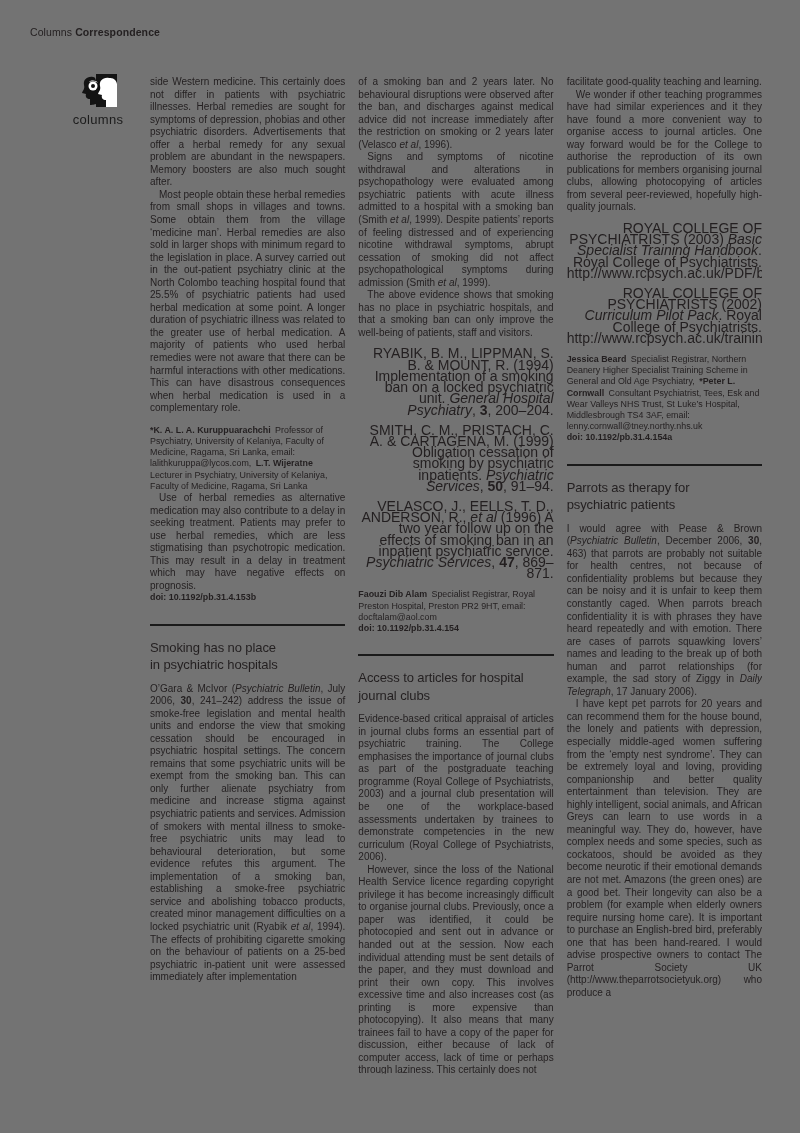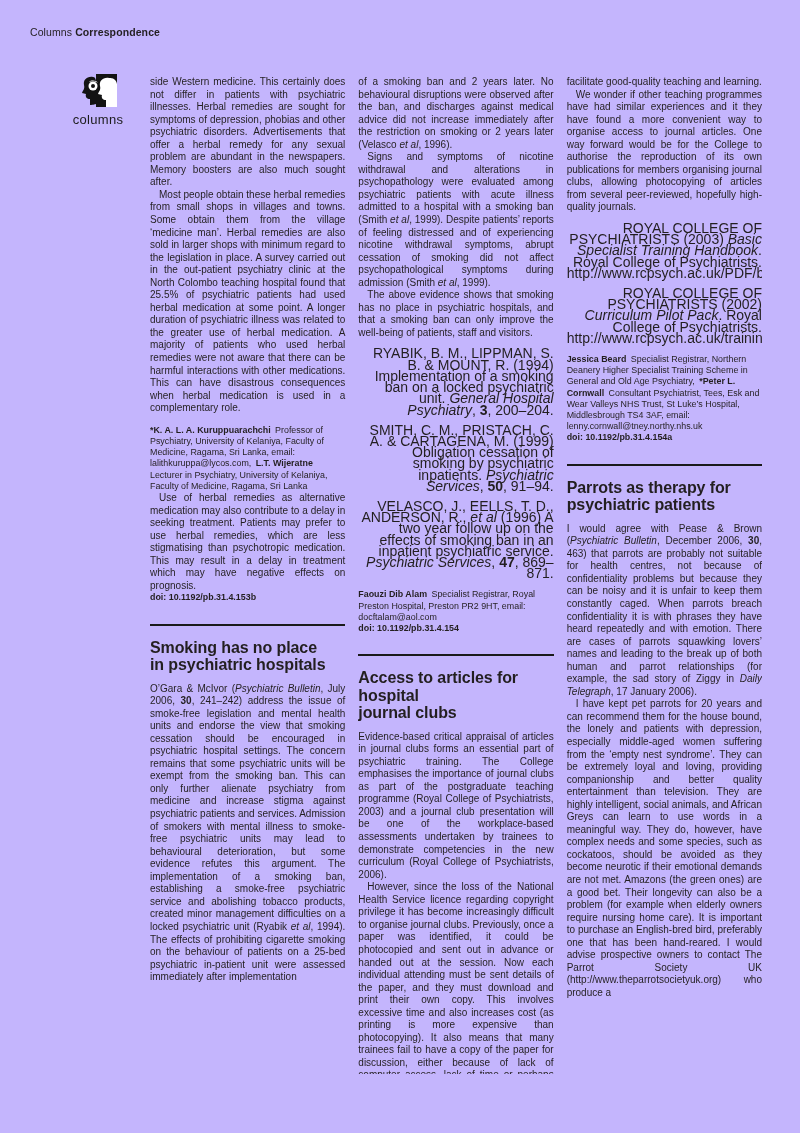--- a/index.html
+++ b/index.html
@@ -1,33 +1,33 @@
 <!DOCTYPE html>
 <html><head>
 <meta charset="utf-8">
 <style>
   * { margin:0; padding:0; box-sizing:border-box; }
   html,body { background:#e8e8e8; }
   .page {
     position:relative; width:800px; height:1133px; margin:0 auto;
-    background:#c4b5fd; color:#231f20;
+    background:#737373; color:#231f20;
     font-family:"Liberation Sans","DejaVu Sans",sans-serif;
     overflow:hidden;
   }
   .kicker { position:absolute; left:30px; top:26px; font-size:10.5px; letter-spacing:.1px; }
   .kicker .b { font-weight:bold; }
   .logo { position:absolute; left:68px; top:74px; width:60px; text-align:center; }
   .logo svg { display:block; margin:0 auto; }
   .logo-label { font-size:13px; margin-top:3px; color:#1c1c1c; letter-spacing:.3px; }
   .cols { position:absolute; left:150px; top:76px; width:612px; height:998px;
           display:flex; gap:13px; overflow:hidden; }
   .col { width:195.33px; flex:0 0 195.33px; }
   .block { font-size:10px; line-height:12.55px; text-align:justify; }
   .block.indent { text-indent:9px; }
-  .heading { font-size:16px; line-height:17.5px; font-weight:bold; letter-spacing:-.1px;
+  .heading { font-size:13px; line-height:17.5px; font-weight:normal; letter-spacing:-.1px;
              white-space:pre-line; margin:0 0 9px 0; text-align:left; }
   .rule { border-top:2px solid #1a1a1a; margin:20px 0 13px 0; height:0; }
   .authors { font-size:8.9px; line-height:11.2px; text-align:left; margin-top:10px; }
   .ref { font-size:14px; line-height:11.2px; text-align:right; margin-top:9px; }
   .doi { font-size:8.9px; line-height:11.2px; font-weight:bold; text-align:left; }
   .b { font-weight:bold; }
   .i { font-style:italic; }
   .pagenum { position:absolute; left:150px; width:612px; top:1080px; text-align:center;
              font-size:17px; color:#231f20; }
 </style>

